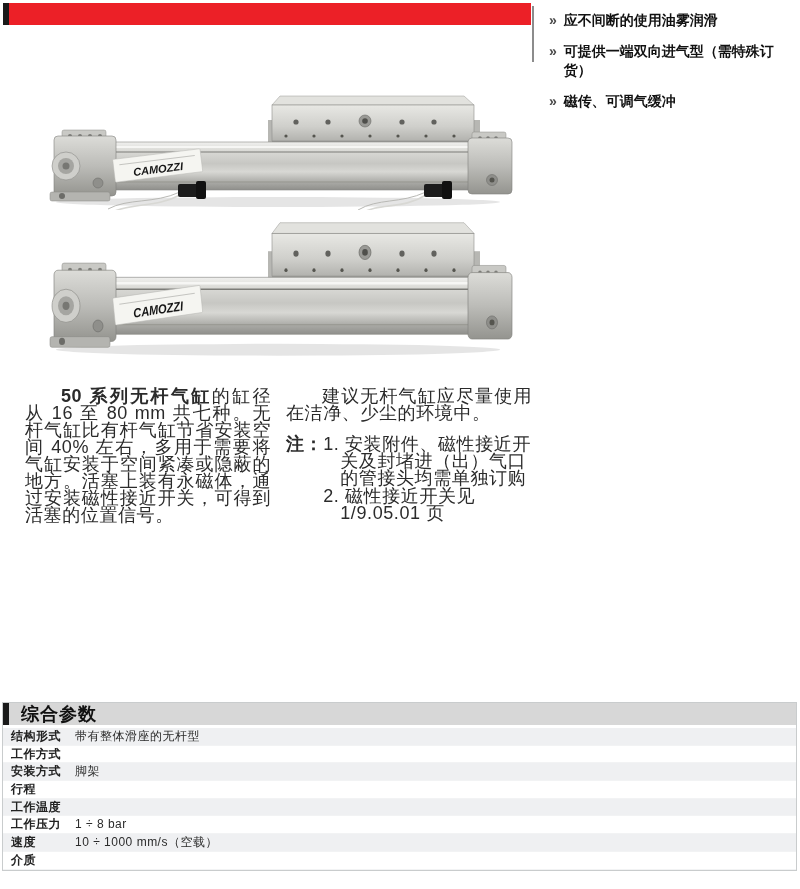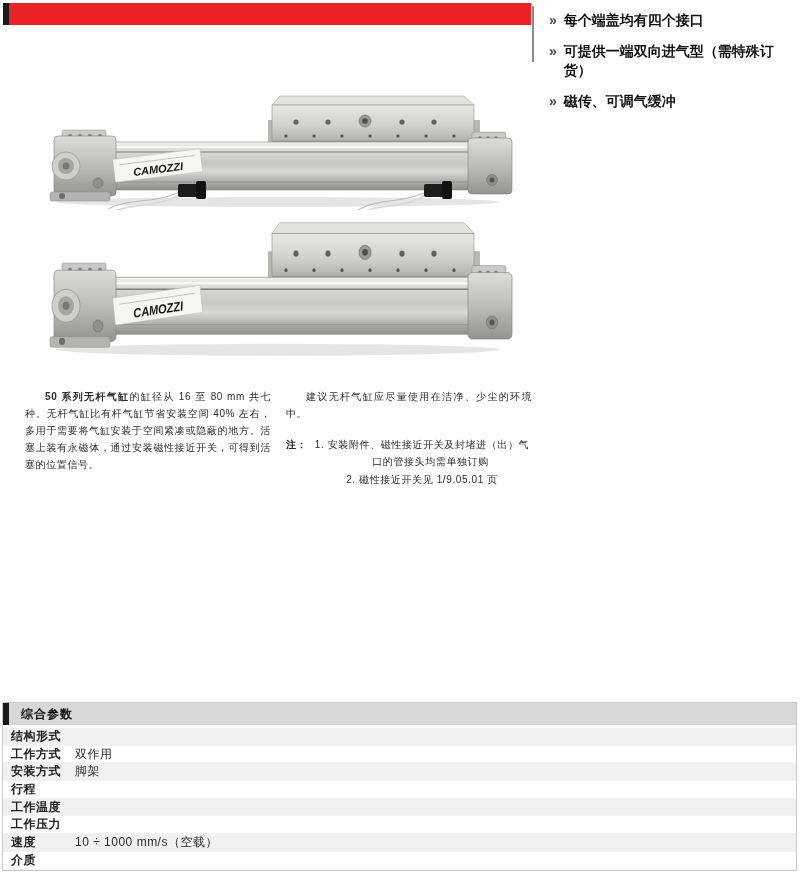--- a/index.html
+++ b/index.html
@@ -19,53 +19,53 @@
   .feature .marker{color:#4a4a4a;margin-right:7px;flex:0 0 auto;font-weight:bold;}
 
   
   .photo1{position:absolute;left:28px;top:92px;width:492px;height:118px;}
   .photo2{position:absolute;left:28px;top:218px;width:492px;height:140px;}
   .photo1 svg,.photo2 svg{display:block;width:100%;height:100%;}
   .brand-text{font-family:"Liberation Sans","DejaVu Sans",sans-serif;}
 
   
   .desc{position:absolute;left:25px;top:388px;width:508px;display:flex;gap:15px;
-        font-size:10px;line-height:17px;letter-spacing:0.6px;text-align:justify;color:#2b2b2b;}
+        font-size:18px;line-height:17px;letter-spacing:0.6px;text-align:justify;color:#2b2b2b;}
   .desc .col{width:246px;}
   .desc p{margin:0 0 13px 0;text-indent:2em;}
   .note-block{display:flex;margin-top:14px;text-align:left;}
   .note-label{font-weight:bold;flex:0 0 26px;}
-  .note-items{flex:1;text-align:center;}
+  .note-items{flex:1;}
   .note-item{padding-left:17px;text-indent:-17px;margin-bottom:1px;}
 
   
   .ptable{position:absolute;left:2px;top:702px;width:793px;border:1px solid #c9cccd;background:#fff;}
   .ptable-header{position:relative;height:22px;background:#d7d7d7;display:flex;align-items:center;}
   .ptable-header .accent{position:absolute;left:0;top:0;width:6px;height:22px;background:#1a1a1a;}
-  .ptable-header .title{margin-left:18px;font-size:12px;font-weight:bold;color:#111;letter-spacing:1px;}
+  .ptable-header .title{margin-left:18px;font-size:18px;font-weight:bold;color:#111;letter-spacing:1px;}
   .trows{margin-top:3px;}
   .trow{display:flex;align-items:center;height:16.7px;border-bottom:1px solid #f2f3f4;font-size:12px;line-height:13px;}
   .trow:nth-child(odd){background:#eff0f2;}
   .trow:nth-child(even){background:#ffffff;}
   .tlabel{flex:0 0 64px;padding-left:8px;font-weight:bold;color:#222;letter-spacing:0.5px;}
   .tvalue{flex:1;color:#2b2b2b;letter-spacing:0.5px;}
 </style>
 </head>
 <body>
 
 <div class="page">
 
   <div class="topbar-accent"></div>
   <div class="topbar-red" style="background:#ec2027;"></div>
   <div class="v-divider"></div>
 
   <div class="features">
     <div class="feature">
       <span class="marker">»</span>
-      <span>每个端盖均有四个接口</span>
+      <span>应不间断的使用油雾润滑</span>
     </div>
     <div class="feature">
       <span class="marker">»</span>
       <span>可提供一端双向进气型（需特殊订货）</span>
     </div>
     <div class="feature">
       <span class="marker">»</span>
       <span>磁传、可调气缓冲</span>
     </div>
   </div>
@@ -241,37 +241,38 @@
   </div>
 
   <div class="ptable">
     <div class="ptable-header">
       <div class="accent"></div>
       <div class="title">综合参数</div>
     </div>
     <div class="trows">
       <div class="trow">
           <div class="tlabel">结构形式</div>
+          <div class="tvalue">带有整体滑座的无杆型</div>
         </div>
       <div class="trow">
           <div class="tlabel">工作方式</div>
-          <div class="tvalue">双作用</div>
         </div>
       <div class="trow">
           <div class="tlabel">安装方式</div>
           <div class="tvalue">脚架</div>
         </div>
       <div class="trow">
           <div class="tlabel">行程</div>
         </div>
       <div class="trow">
           <div class="tlabel">工作温度</div>
         </div>
       <div class="trow">
           <div class="tlabel">工作压力</div>
+          <div class="tvalue">1 ÷ 8 bar</div>
         </div>
       <div class="trow">
           <div class="tlabel">速度</div>
           <div class="tvalue">10 ÷ 1000 mm/s（空载）</div>
         </div>
       <div class="trow">
           <div class="tlabel">介质</div>
         </div>
     </div>
   </div>

